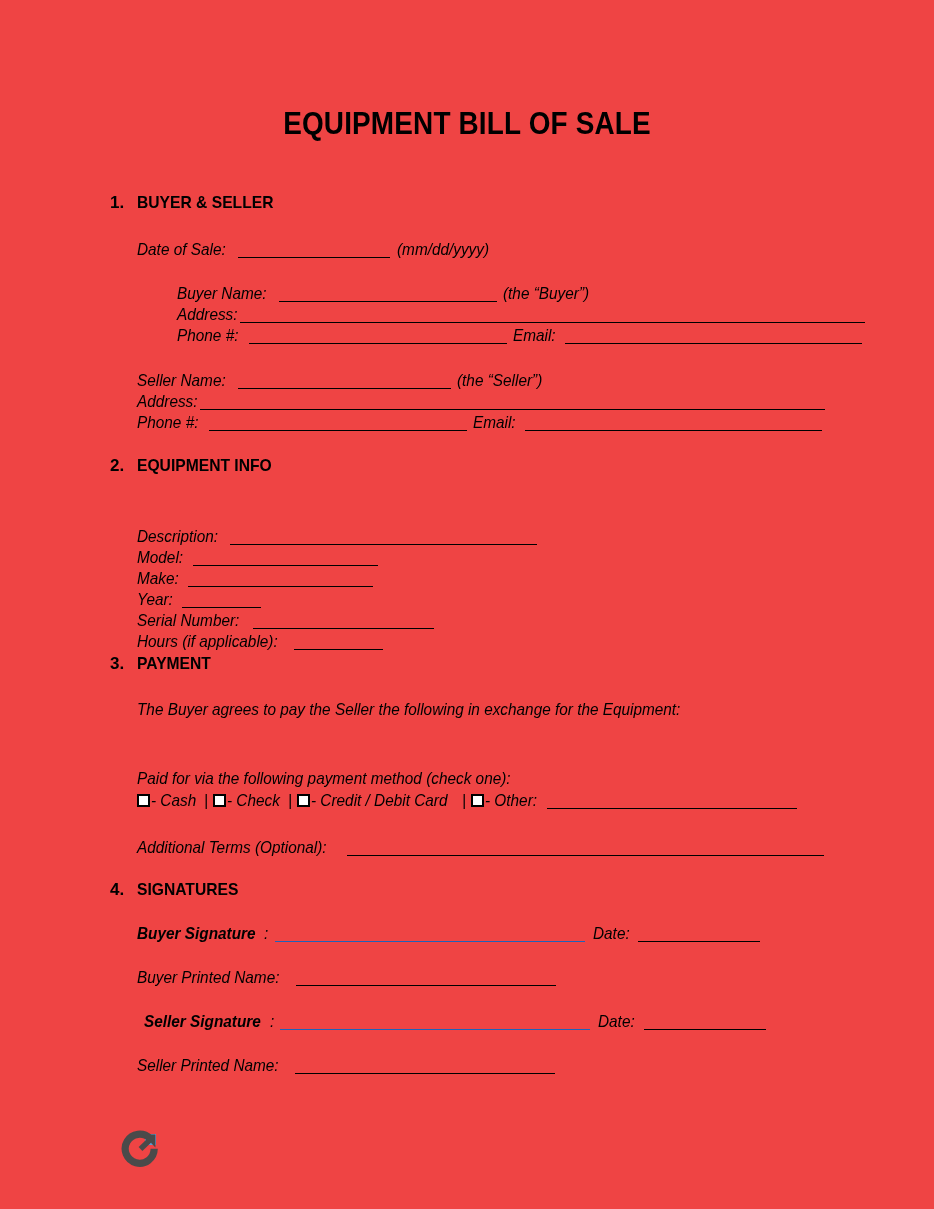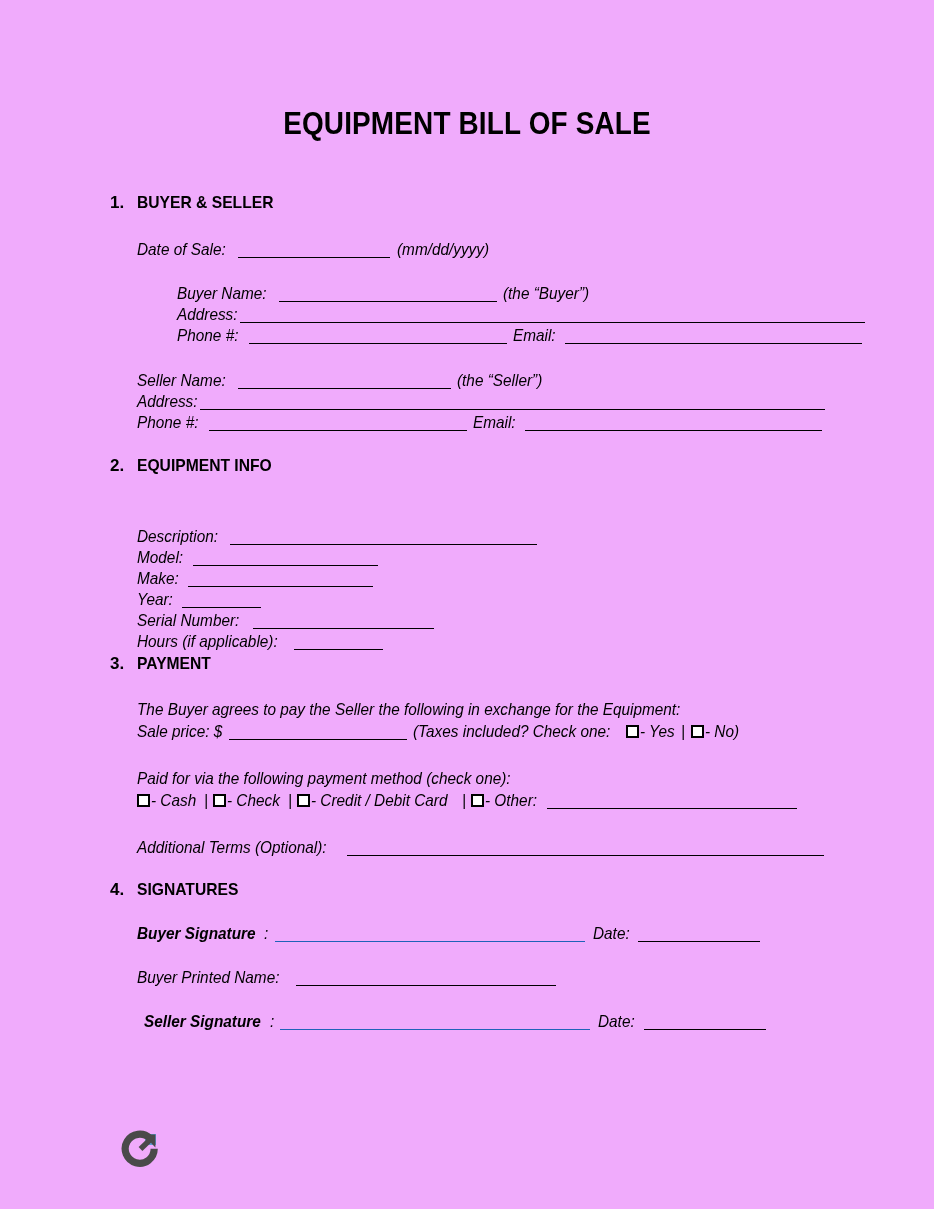--- a/index.html
+++ b/index.html
@@ -15,21 +15,21 @@
     font-family: "Liberation Sans", sans-serif;
     color: #000000;
     overflow: hidden;
   }
 
   .page {
     position: absolute;
     left: 0; top: 0;
     width: 934px;
     height: 1209px;
-    background: #f0abfc;
+    background: #ef4444;
   }
 
   
   .doc-title {
     position: absolute;
     left: 0;
     top: 106px;
     width: 934px;
     text-align: center;
     font-size: 31px;
@@ -204,23 +204,20 @@
     <div class="sec-head">
       <span class="sec-num">3.</span>
       <span class="sec-title">PAYMENT</span>
     </div>
   </div>
 
   <div class="body-block" style="top:698px;">
     <div class="ln">
       <span class="lbl">The Buyer agrees to pay the Seller the following in exchange for the Equipment:</span>
     </div>
-    <div class="ln">
-      <span class="lbl">Sale price: $</span><span class="rule" style="width:178px;"></span><span class="lbl" style="margin-left:6px;">(Taxes included? Check one:</span><span class="cbx"></span><span class="lbl">- Yes</span><span class="lbl" style="margin:0 4px;">|</span><span class="cbx"></span><span class="lbl">- No)</span>
-    </div>
   </div>
 
   <div class="body-block" style="top:767px;">
     <div class="ln">
       <span class="lbl">Paid for via the following payment method (check one):</span>
     </div>
     <div class="ln">
       <span class="cbx" style="margin-left:0;"></span><span class="lbl">- Cash</span><span class="lbl" style="margin:0 4px;">|</span><span class="cbx"></span><span class="lbl">- Check</span><span class="lbl" style="margin:0 4px;">|</span><span class="cbx"></span><span class="lbl">- Credit / Debit Card</span><span class="lbl" style="margin:0 4px;">|</span><span class="cbx"></span><span class="lbl">- Other:</span><span class="rule" style="width:250px;margin-left:6px;"></span>
     </div>
   </div>
@@ -249,20 +246,25 @@
       <span class="lbl">Buyer Printed Name:</span><span class="rule" style="width:260px;margin-left:6px;"></span>
     </div>
   </div>
 
   <div class="body-block" style="top:1010px;margin-left:7px;">
     <div class="ln">
       <span class="lbl" style="font-weight:bold;">Seller Signature</span><span class="lbl">:</span><span class="rule blue" style="width:310px;margin-left:6px;"></span><span class="lbl" style="margin-left:8px;">Date:</span><span class="rule" style="width:122px;margin-left:6px;"></span>
     </div>
   </div>
 
+  <div class="body-block" style="top:1054px;">
+    <div class="ln">
+      <span class="lbl">Seller Printed Name:</span><span class="rule" style="width:260px;margin-left:6px;"></span>
+    </div>
+  </div>
 
   <div class="logo">
     <svg viewBox="0 0 42 42" width="42" height="42">
 
       <rect x="25" y="6" width="11" height="11" fill="#5B9BD5"></rect>
 
       <path d="M30 10.5 A14.5 14.5 0 1 0 34.2 20.8" fill="none" stroke="#4A4A4A" stroke-width="7.2" stroke-linecap="butt"></path>
 
       <line x1="20.5" y1="21" x2="32.5" y2="9.5" stroke="#4A4A4A" stroke-width="5.4" stroke-linecap="butt"></line>
 

